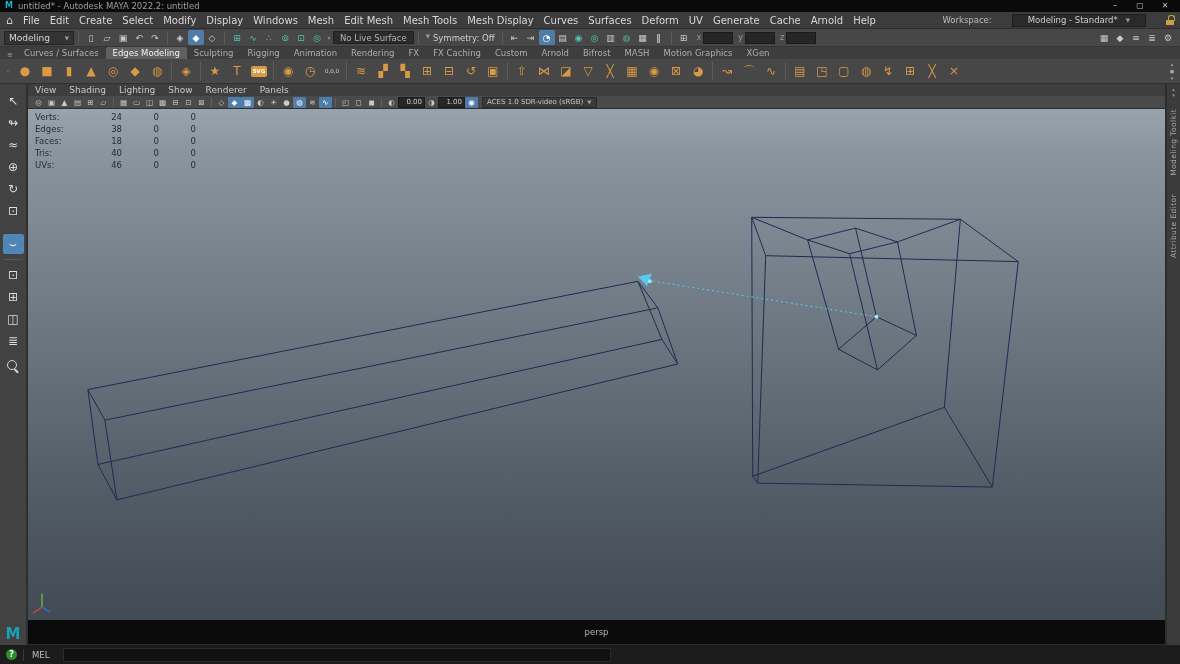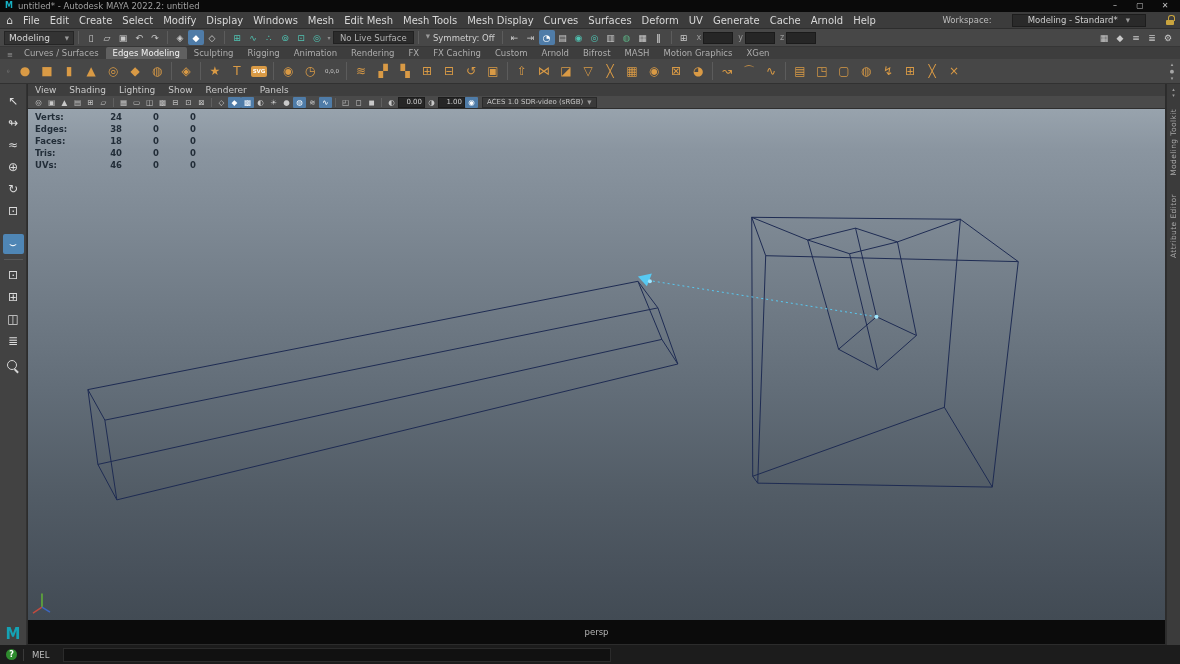--- a/index.html
+++ b/index.html
@@ -68,21 +68,21 @@
   .panelmenu{height:12px;background:#3e3e3e;display:flex;align-items:center;padding:0 7px;flex:none}
   .pm-item{color:#c8c8c8;font-size:9px;margin-right:13px;white-space:nowrap}
   .paneltoolbar{height:13px;background:#4a4a4a;border-bottom:1px solid #2e2e2e;display:flex;align-items:center;padding:0 4px;flex:none}
   .pt-ic{width:13px;height:11px;display:flex;align-items:center;justify-content:center;font-size:7.5px;color:#c9c9c9;border-radius:1px;flex:none}
   .pt-sep{width:1px;height:9px;background:#606060;margin:0 3px;flex:none}
   .pt-field{width:27px;height:11px;background:#262626;border:1px solid #1c1c1c;color:#cfcfcf;font-size:7px;display:flex;align-items:center;justify-content:flex-end;padding:0 2px;flex:none}
   .pt-select{height:11px;background:#3a3a3a;border:1px solid #2a2a2a;display:flex;align-items:center;gap:4px;padding:0 4px;color:#c5c5c5;font-size:7px;margin-left:4px;flex:none;white-space:nowrap}
 
   .scene{flex:1;position:relative;min-height:0;background:linear-gradient(180deg,#98a3ad 0%,#8a95a0 8%,#77828d 30%,#626d78 55%,#525c66 75%,#47505a 92%,#424b54 100%);cursor:crosshair}
   .scene svg{position:absolute;inset:0;width:100%;height:100%;display:block}
-  .hud{position:absolute;top:2px;left:7px;font-size:8.5px;font-weight:bold;color:#222d38}
+  .hud{position:absolute;top:2px;left:7px;font-size:8.5px;font-weight:normal;color:#222d38}
   .hud-row{display:flex;height:12px;align-items:center}
   .hud-label{width:50px}
   .hud-val{width:37px;text-align:right}
   .persp-bar{height:24px;background:#0b0b0b;display:flex;align-items:center;justify-content:center;color:#b5b5b5;font-size:8.5px;flex:none}
 
   .rightstrip{width:14px;background:#3b3b3b;border-left:1px solid #2d2d2d;display:flex;flex-direction:column;align-items:center;flex:none}
   .strip-scroll{color:#9a9a9a;font-size:5px;line-height:6px;text-align:center;padding:2px 0}
   .vtab{writing-mode:vertical-rl;transform:rotate(180deg);font-size:7.5px;color:#a8a8a8;padding:9px 0;letter-spacing:.4px;white-space:nowrap}
 
   

